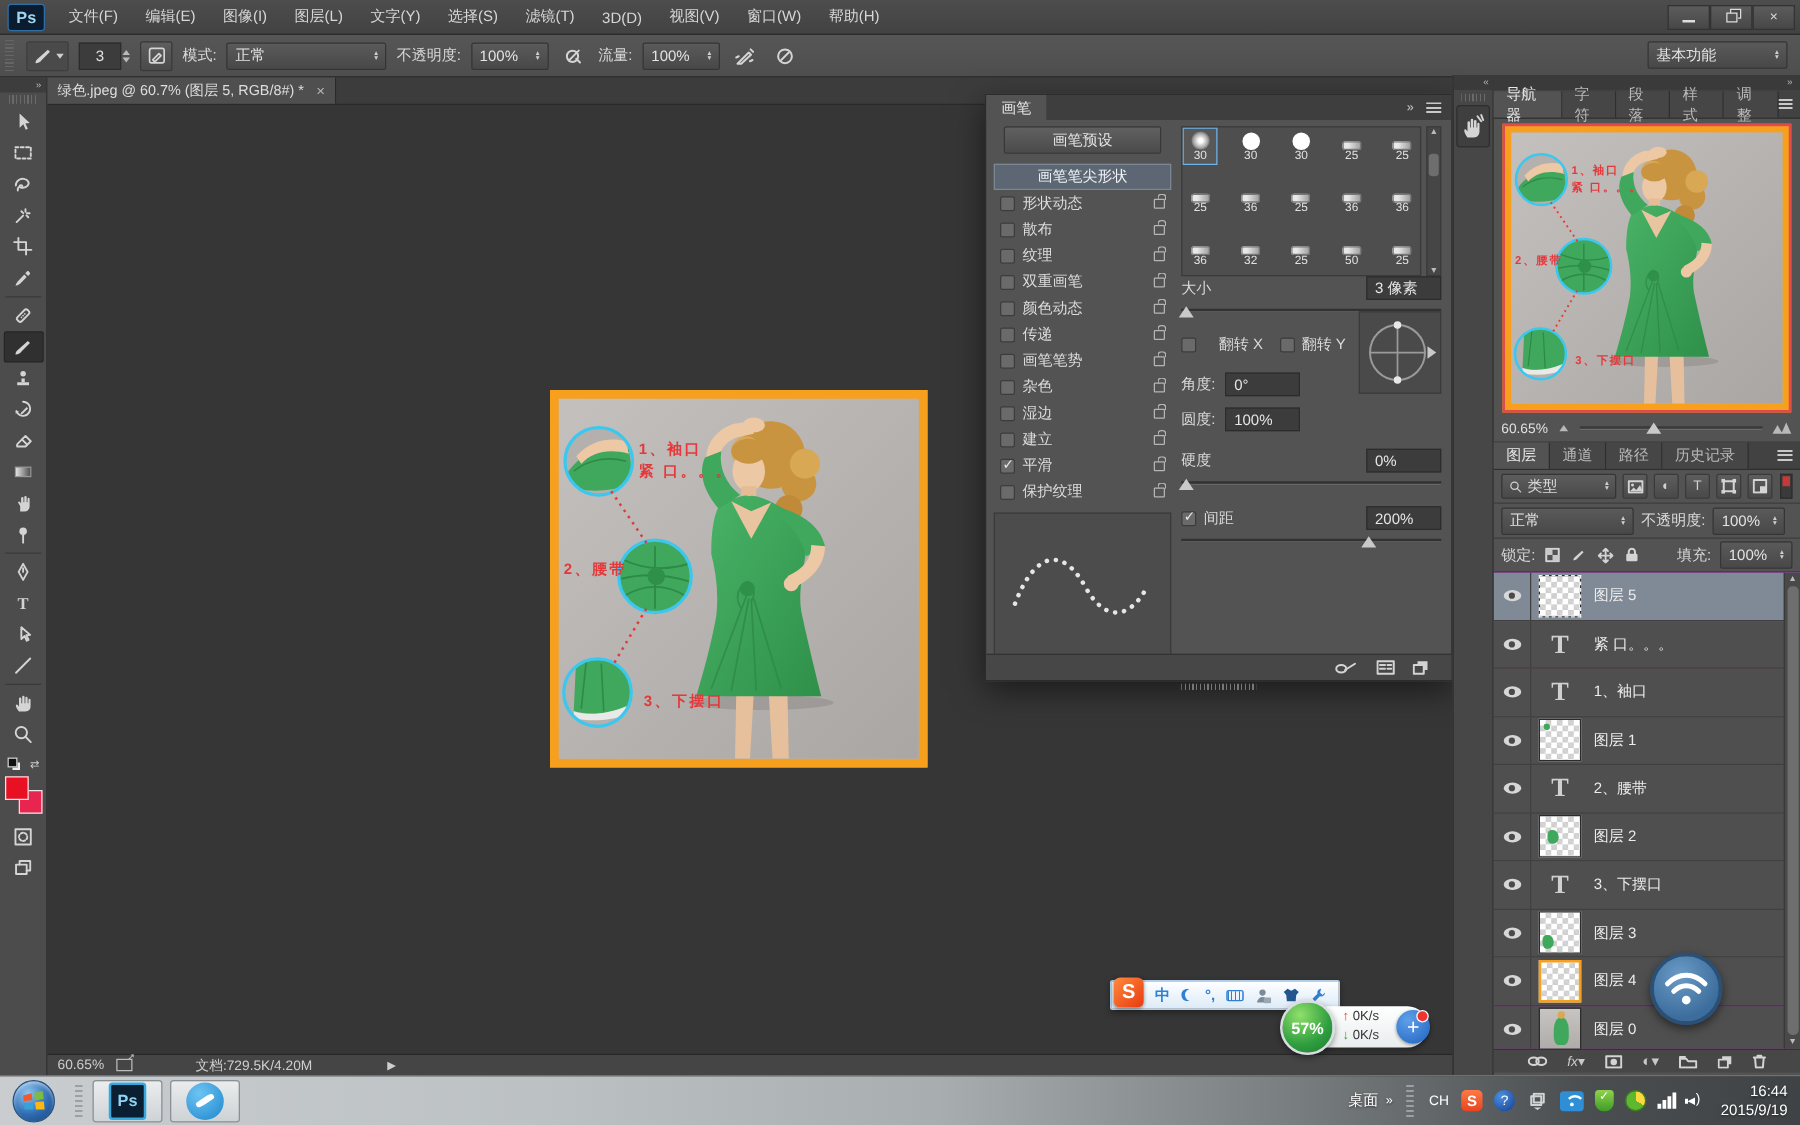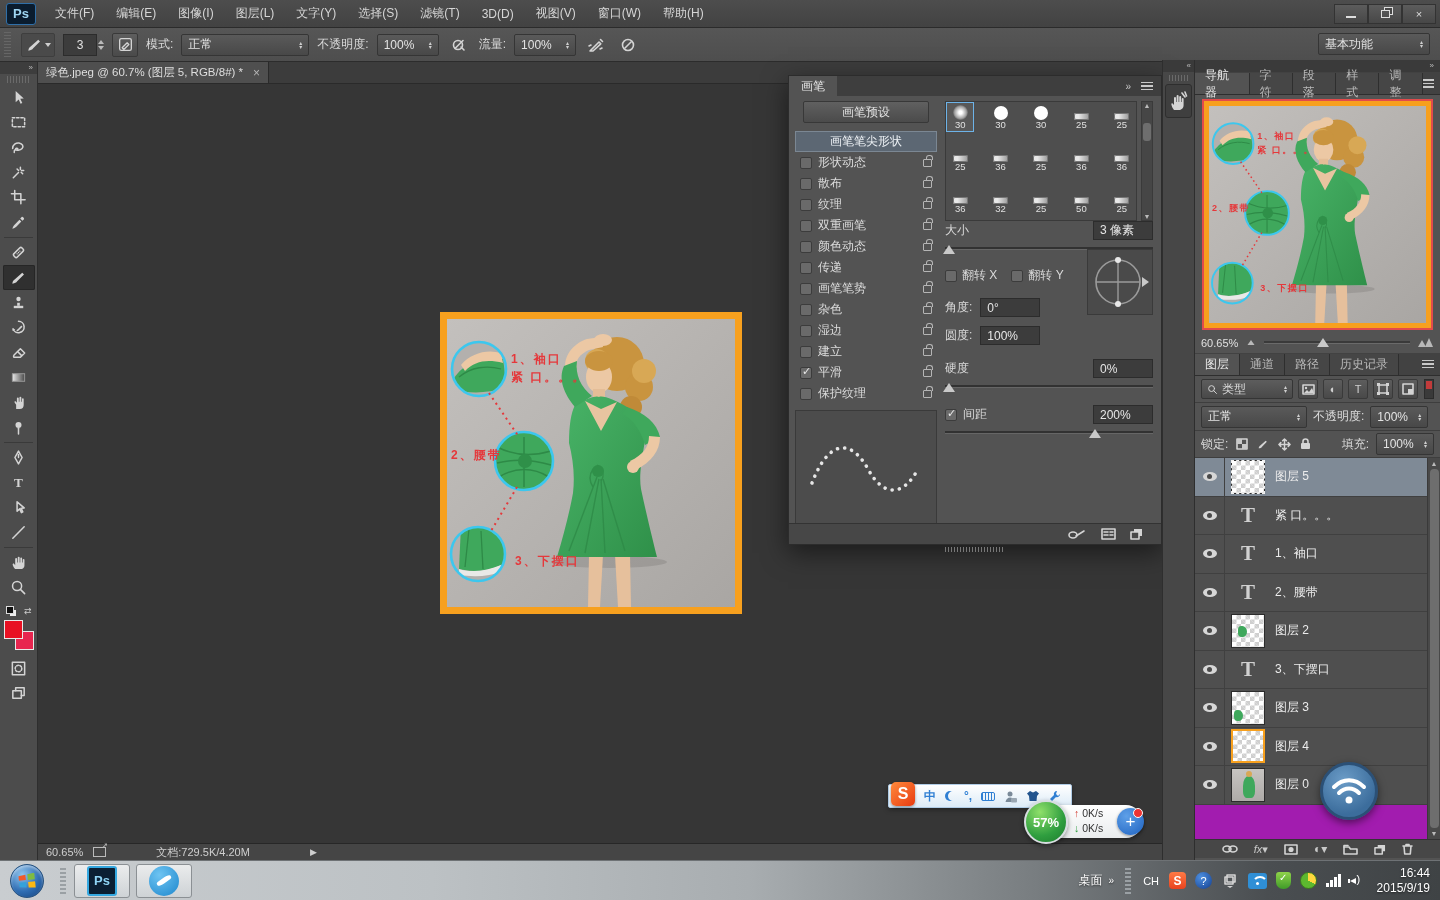--- a/index.html
+++ b/index.html
@@ -717,21 +717,21 @@
       <div class="bscroll">▲<span class="bthumb"></span><span style="margin-top:auto">▼</span></div>
       <div class="prow" style="margin-top:8px">
         <span class="lbl">大小</span>
         <span class="valbox">3 像素</span>
       </div>
       <div class="slider">
           <span class="track"></span>
           <span class="thumb" style="left:2%"></span>
         </div>
       <div class="fliprow">
-        <span style="display:flex;gap:5px;align-items:center">
+        <span style="display:flex;gap:18px;align-items:center">
             <span class="chk"></span>
             <span>翻转 X</span>
           </span>
         <span style="display:flex;gap:5px;align-items:center">
             <span class="chk"></span>
             <span>翻转 Y</span>
           </span>
       </div>
       <div class="dial">
         <svg width="64" height="64" viewBox="0 0 64 64">
@@ -1022,20 +1022,31 @@
         <span class="lname">紧 口。。。</span>
       </div>
       <div class="lrow">
         <div class="eye-col">
             <span class="eye"></span>
           </div>
         <div class="thumb-col">
             <span class="t-ico">T</span>
           </div>
         <span class="lname">1、袖口</span>
+      </div>
+      <div class="lrow">
+        <div class="eye-col">
+            <span class="eye"></span>
+          </div>
+        <div class="thumb-col">
+            <span class="lthumb">
+              <span class="blob" style="left:3px;top:3px;width:5px;height:5px"></span>
+            </span>
+          </div>
+        <span class="lname">图层 1</span>
       </div>
       <div class="lrow">
         <div class="eye-col">
             <span class="eye"></span>
           </div>
         <div class="thumb-col">
             <span class="t-ico">T</span>
           </div>
         <span class="lname">2、腰带</span>
       </div>

